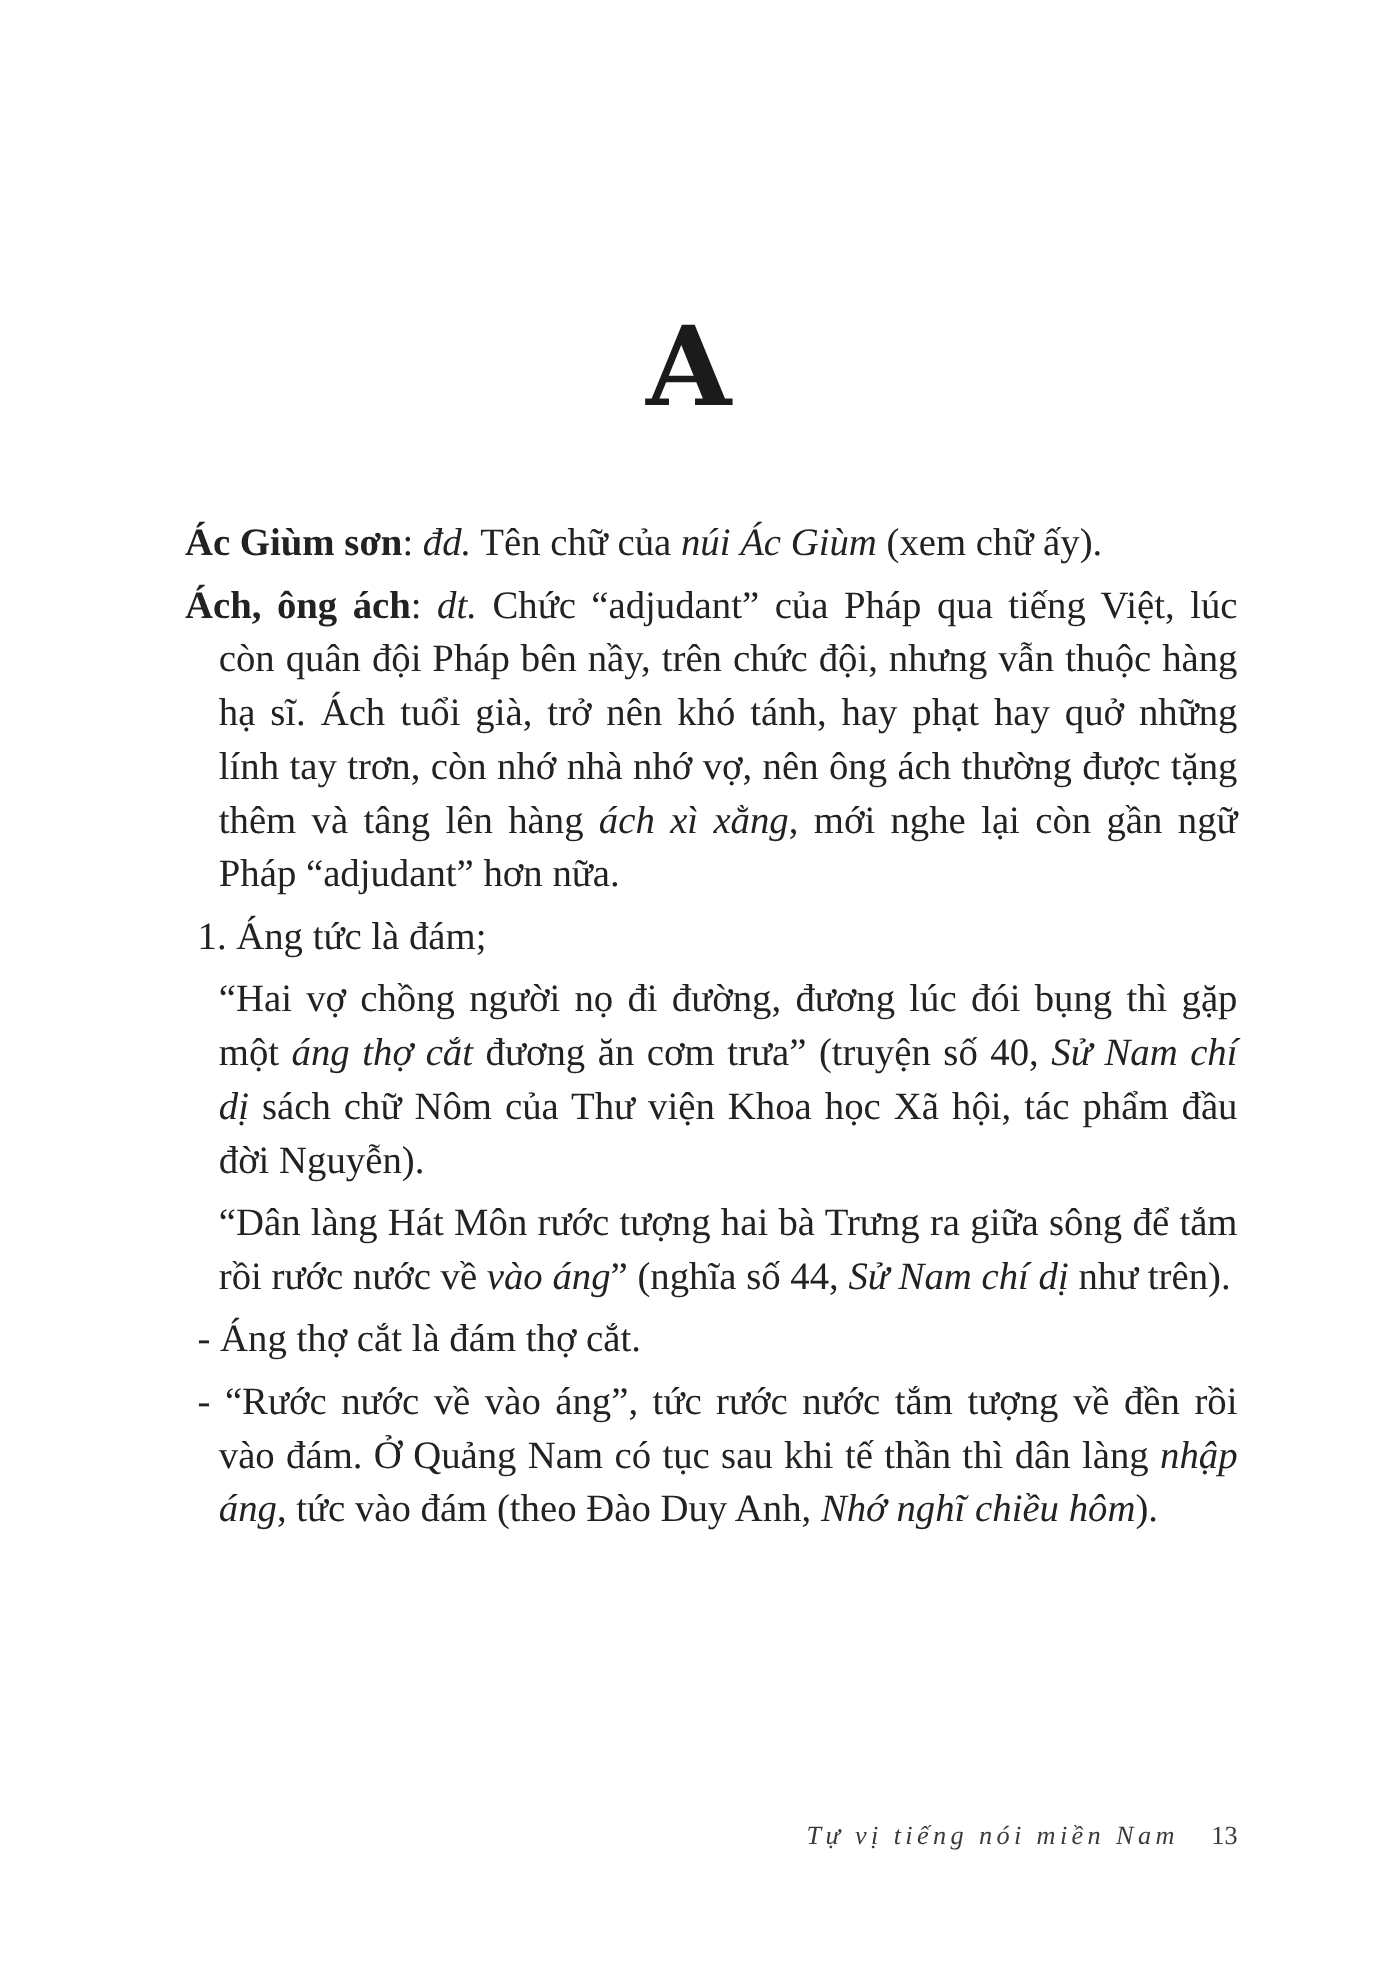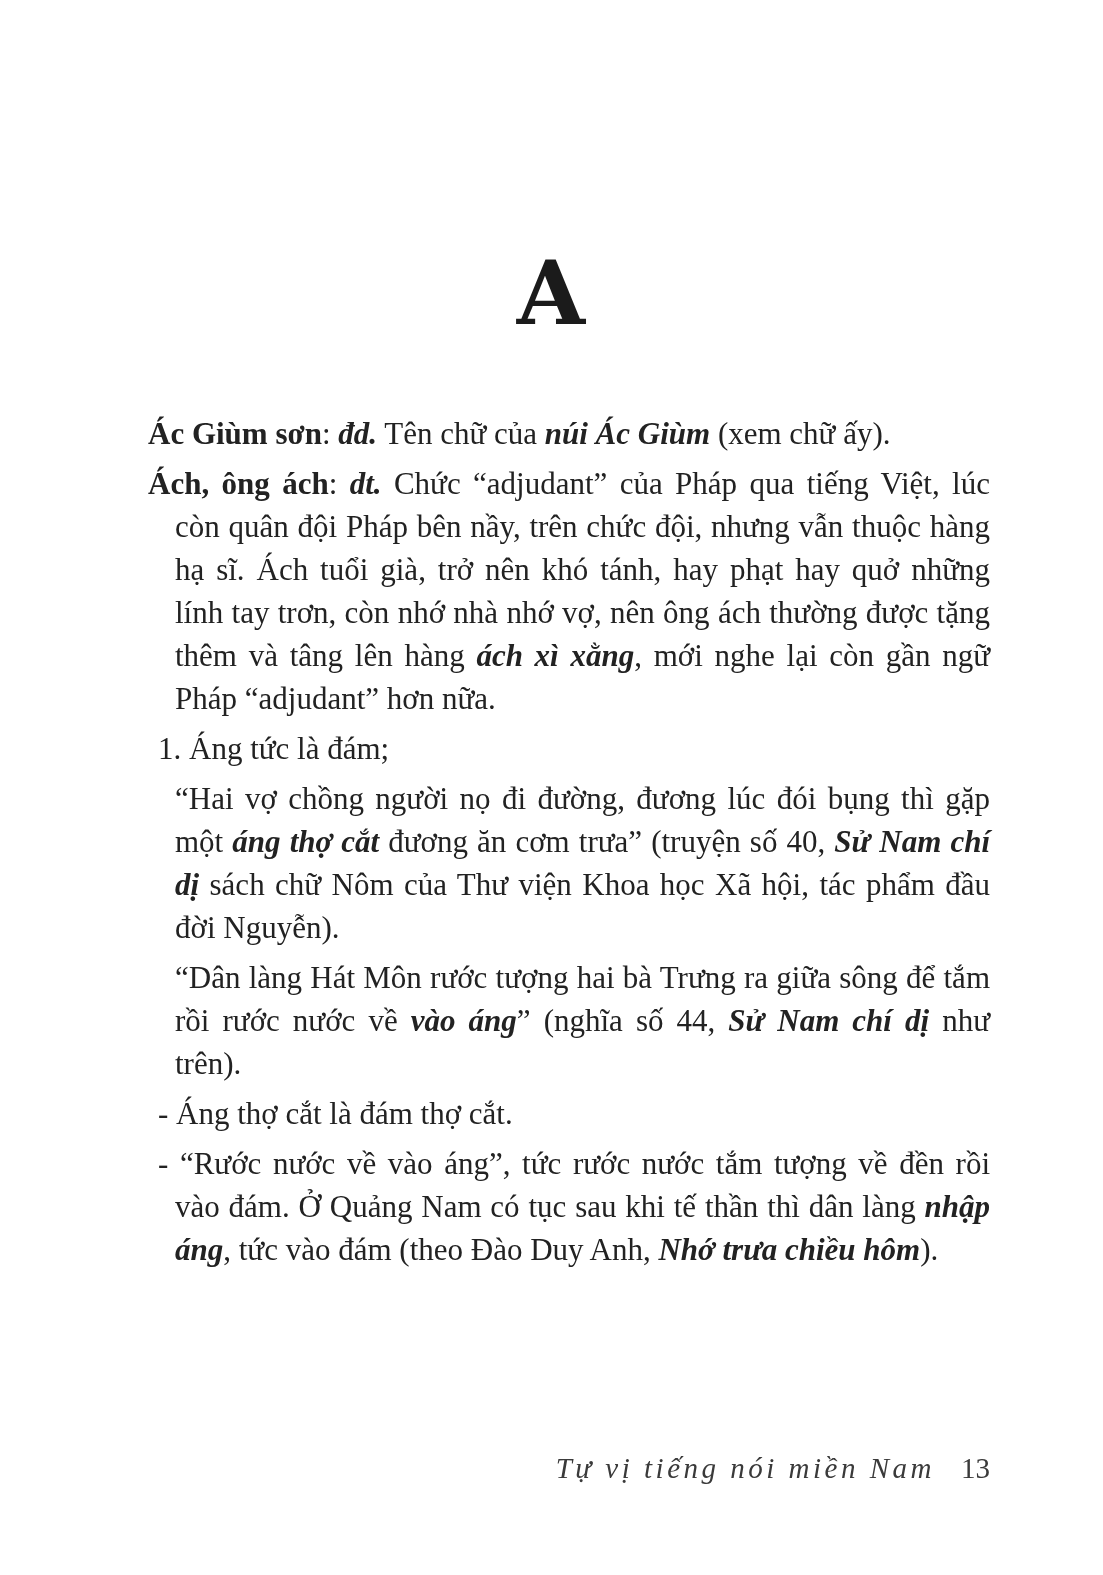--- a/index.html
+++ b/index.html
@@ -56,29 +56,29 @@
   }
   .para-numbered, .para-dash {
     padding-left: 27px;
     text-indent: -17px;
   }
   .para-inner {
     padding-left: 27px;
     text-indent: 0;
   }
   .seg-bold   { font-weight: 700; font-family: Liberation Serif, serif; }
-  .seg-italic { font-style: italic; font-weight: bold; }
+  .seg-italic { font-style: italic; }
   .footer {
     position: absolute;
     top: 1450px;
     left: 148px;
     width: 842px;
     text-align: right;
     color: #3a3a3a;
-    font-size: 29px;
+    font-size: 21px;
     line-height: 36px;
     white-space: nowrap;
   }
   .footer .book-title {
     font-style: italic;
     letter-spacing: 3.5px;
   }
   .footer .page-number {
     font-style: normal;
     letter-spacing: 0;
@@ -93,21 +93,21 @@
   <h1 class="section-letter">A</h1>
 
   <div class="content-col">
     <div class="entries" id="entries">
         <p class="para para-entry"><span class="seg-bold">Ác Giùm sơn</span><span class="seg-normal">: </span><span class="seg-italic">đd.</span><span class="seg-normal"> Tên chữ của </span><span class="seg-italic">núi Ác Giùm</span><span class="seg-normal"> (xem chữ ấy).</span></p>
         <p class="para para-entry"><span class="seg-bold">Ách, ông ách</span><span class="seg-normal">: </span><span class="seg-italic">dt.</span><span class="seg-normal"> Chức “adjudant” của Pháp qua tiếng Việt, lúc còn quân đội Pháp bên nầy, trên chức đội, nhưng vẫn thuộc hàng hạ sĩ. Ách tuổi già, trở nên khó tánh, hay phạt hay quở những lính tay trơn, còn nhớ nhà nhớ vợ, nên ông ách thường được tặng thêm và tâng lên hàng </span><span class="seg-italic">ách xì xằng</span><span class="seg-normal">, mới nghe lại còn gần ngữ Pháp “adjudant” hơn nữa.</span></p>
         <p class="para para-numbered"><span class="seg-normal">1. Áng tức là đám;</span></p>
         <p class="para para-inner"><span class="seg-normal">“Hai vợ chồng người nọ đi đường, đương lúc đói bụng thì gặp một </span><span class="seg-italic">áng thợ cắt</span><span class="seg-normal"> đương ăn cơm trưa” (truyện số 40, </span><span class="seg-italic">Sử Nam chí dị</span><span class="seg-normal"> sách chữ Nôm của Thư viện Khoa học Xã hội, tác phẩm đầu đời Nguyễn).</span></p>
         <p class="para para-inner"><span class="seg-normal">“Dân làng Hát Môn rước tượng hai bà Trưng ra giữa sông để tắm rồi rước nước về </span><span class="seg-italic">vào áng</span><span class="seg-normal">” (nghĩa số 44, </span><span class="seg-italic">Sử Nam chí dị</span><span class="seg-normal"> như trên).</span></p>
         <p class="para para-dash"><span class="seg-normal">- Áng thợ cắt là đám thợ cắt.</span></p>
-        <p class="para para-dash"><span class="seg-normal">- “Rước nước về vào áng”, tức rước nước tắm tượng về đền rồi vào đám. Ở Quảng Nam có tục sau khi tế thần thì dân làng </span><span class="seg-italic">nhập áng</span><span class="seg-normal">, tức vào đám (theo Đào Duy Anh, </span><span class="seg-italic">Nhớ trưa chiều hôm</span><span class="seg-normal">).</span></p>
+        <p class="para para-dash"><span class="seg-normal">- “Rước nước về vào áng”, tức rước nước tắm tượng về đền rồi vào đám. Ở Quảng Nam có tục sau khi tế thần thì dân làng </span><span class="seg-italic">nhập áng</span><span class="seg-normal">, tức vào đám (theo Đào Duy Anh, </span><span class="seg-italic">Nhớ nghĩ chiều hôm</span><span class="seg-normal">).</span></p>
       </div>
   </div>
 
   <footer class="footer">
     <span class="book-title">Tự vị tiếng nói miền Nam</span><span class="page-number">13</span>
   </footer>
 
 </div>
 
 </body></html>

